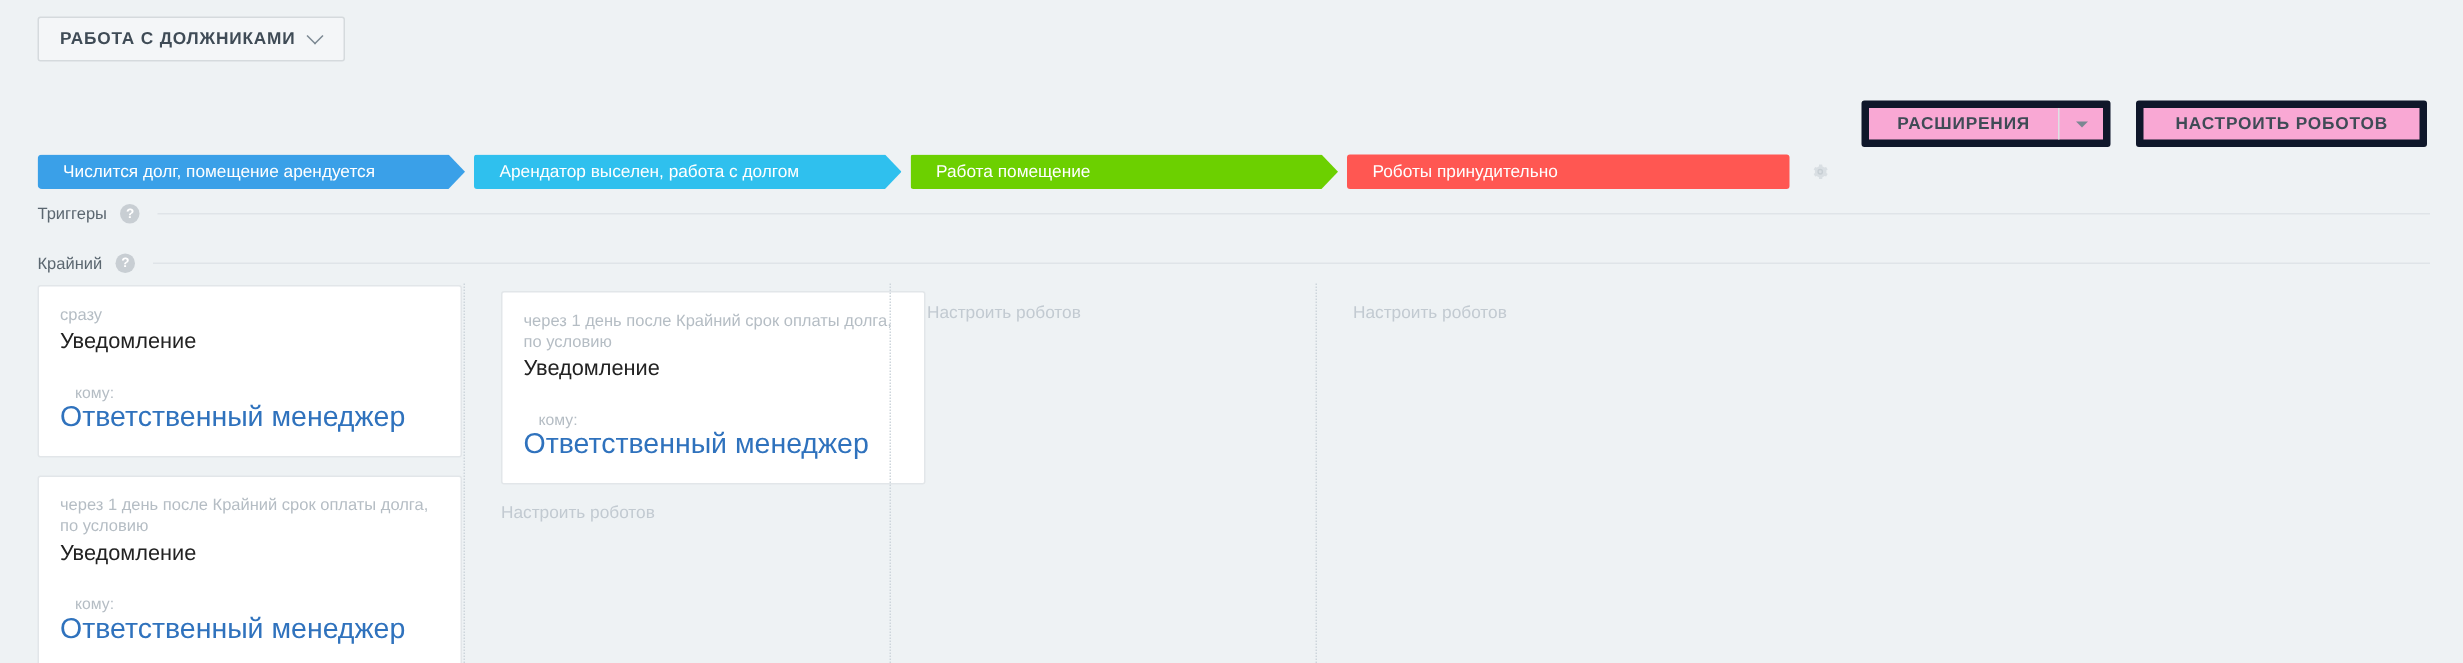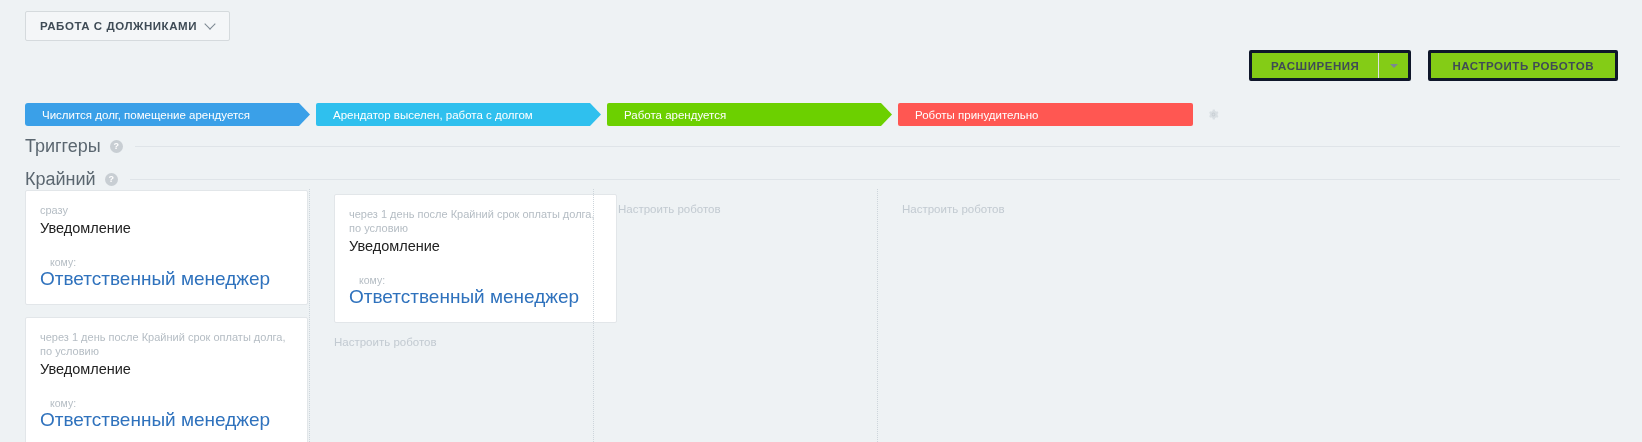--- a/index.html
+++ b/index.html
@@ -29,24 +29,25 @@
   .chev::before{
     content:""; position:absolute; left:0; top:0;
     width:7px; height:7px;
     border-right:1.6px solid #7b8792; border-bottom:1.6px solid #7b8792;
     transform: rotate(45deg);
   }
 
   .top-right { position: absolute; right: 24px; top: 50px; display: flex; align-items: center; gap: 17px; }
   .btn {
     height: 31px; display: flex; align-items: center;
-    background: #84cc16; border: 3px solid #0f172a; border-radius: 2px;
+    background: #f9a8d4; border: 5px solid #0f172a; border-radius: 2px;
     font-size: 11.5px; font-weight: bold; letter-spacing: .55px;
     color: #3f4b56; text-transform: uppercase; cursor: pointer;
     white-space: nowrap;
+    margin-top: 17px;
   }
   .btn-main { padding: 0 21px; }
   .btn-split { display: flex; align-items: stretch; }
   .btn-split .lbl { display:flex; align-items:center; padding: 0 19px; }
   .btn-split .arrow-part {
     display:flex; align-items:center; justify-content:center;
     width: 30px; border-left: 1px solid #dde1e4;
   }
   .caret-dn { width:0;height:0;border-left:4px solid transparent;border-right:4px solid transparent;border-top:4px solid #7b8792; }
 
@@ -64,21 +65,21 @@
     white-space: nowrap;
   }
   .stage:first-child { border-radius: 3px 0 0 3px; }
   .gear-stage {
     width: 11px; height: 11px; margin-left: 9px;
     opacity: .45; cursor: pointer; flex: none;
   }
 
   
   .section { position: absolute; left: 25px; display: flex; align-items: center; width: 1595px; }
-  .section .ttl { font-size: 18px; color: #5b6770; white-space: nowrap; }
+  .section .ttl { font-size: 11px; color: #5b6770; white-space: nowrap; }
   .help {
     width: 13px; height: 13px; border-radius: 50%;
     background: #c8ced3; color: #fff;
     font-size: 9px; line-height: 13px; text-align: center;
     margin-left: 9px; flex: none; cursor: pointer; font-weight: bold;
   }
   .rule { flex: 1; height: 1px; background: #dfe4e8; margin-left: 12px; }
   #sec-triggers { top: 136px; }
   #sec-robots   { top: 169px; }
 
@@ -133,21 +134,21 @@
   </div>
 
   <div class="stages">
     <div class="stage" style="background:#3aa0e8;width:285px;">
       <span>Числится долг, помещение арендуется</span>
     </div>
     <div class="stage" style="background:#2fc0ee;width:285px;">
       <span>Арендатор выселен, работа с долгом</span>
     </div>
     <div class="stage" style="background:#6cd000;width:285px;">
-      <span>Работа арендуется</span>
+      <span>Работа помещение</span>
     </div>
     <div class="stage" style="background:#ff5752;width:295px;clip-path:none;border-radius:2px;">
       <span>Роботы принудительно</span>
     </div>
     <svg class="gear-stage" viewBox="0 0 16 16">
       <path fill="#9aa5ae" d="M8 5.2A2.8 2.8 0 1 0 8 10.8 2.8 2.8 0 0 0 8 5.2zm0 4.2a1.4 1.4 0 1 1 0-2.8 1.4 1.4 0 0 1 0 2.8z"></path>
       <path fill="#9aa5ae" d="M14 8c0-.4 0-.8-.1-1.1l1.3-1-1.5-2.6-1.6.6a5.6 5.6 0 0 0-1.9-1.1L9.9.9H6.9l-.3 1.9c-.7.2-1.3.6-1.9 1.1l-1.6-.6L1.6 5.9l1.3 1A6 6 0 0 0 2.8 8c0 .4 0 .8.1 1.1l-1.3 1 1.5 2.6 1.6-.6c.6.5 1.2.9 1.9 1.1l.3 1.9h3l.3-1.9c.7-.2 1.3-.6 1.9-1.1l1.6.6 1.5-2.6-1.3-1c.1-.3.1-.7.1-1.1z" opacity=".55"></path>
     </svg>
   </div>
 

